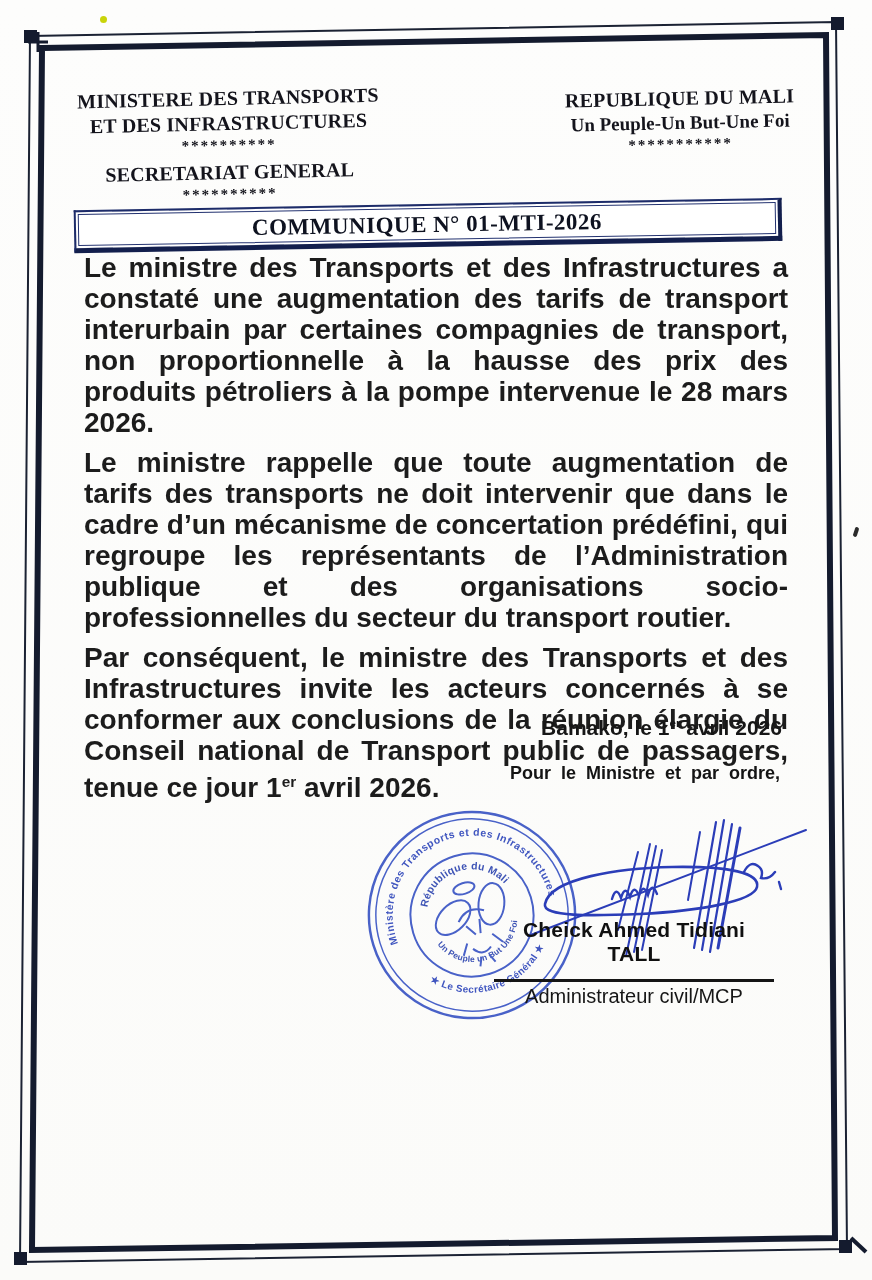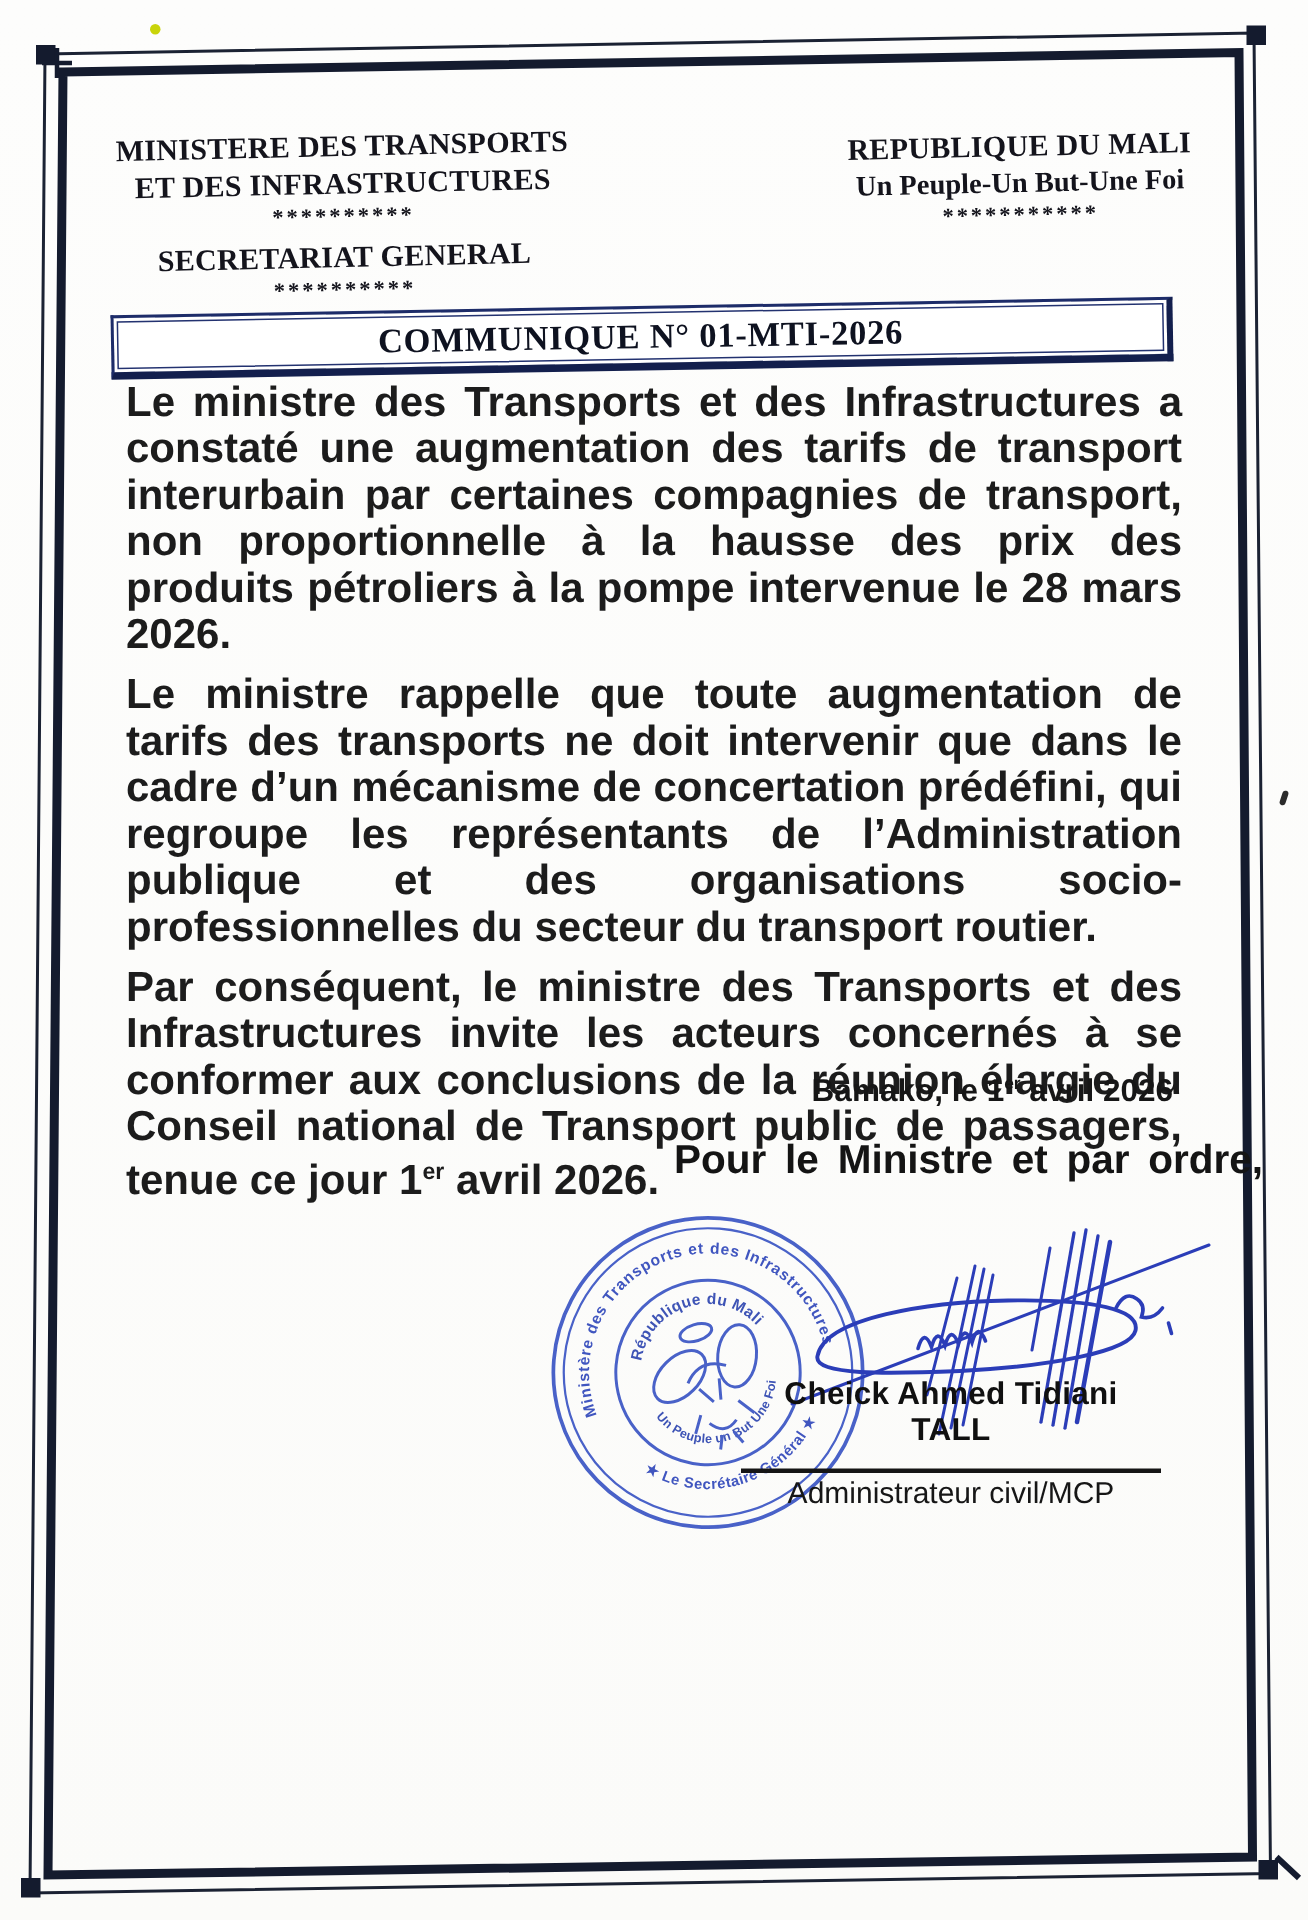--- a/index.html
+++ b/index.html
@@ -28,22 +28,22 @@
               letter-spacing:0.5px;color:#0e1220;}
 
   
   .body-text{position:absolute;left:84px;top:252px;width:704px;font-size:28px;line-height:31px;
              text-align:justify;color:#1c1c1c;font-weight:bold;}
   .body-text p{margin:0 0 9px 0;}
   sup.ord{font-size:0.55em;vertical-align:super;font-weight:inherit;}
 
   .date-line{position:absolute;left:430px;top:716px;width:352px;text-align:right;
              font-weight:bold;font-size:21px;color:#161616;}
-  .signoff{position:absolute;left:448px;top:760px;width:394px;text-align:right;
-           font-weight:bold;font-size:27px;line-height:27px;color:#141414;}
+  .signoff{position:absolute;left:448px;top:760px;width:394px;text-align:center;
+           font-weight:bold;font-size:18px;line-height:27px;color:#141414;}
   .signoff .w{word-spacing:5px;}
 
   
   .stamp{position:absolute;left:358px;top:801px;width:228px;height:228px;z-index:3;
          transform:rotate(-17deg);opacity:0.92;}
   .stamp text{font-family:"Liberation Sans",sans-serif;font-weight:bold;}
 
   
   .sig-svg{position:absolute;left:510px;top:798px;z-index:4;}
 

